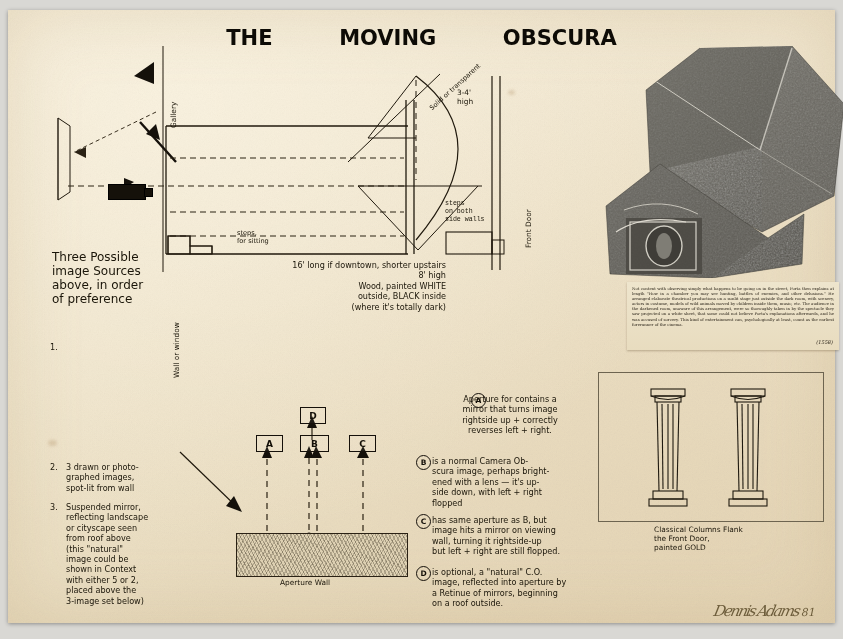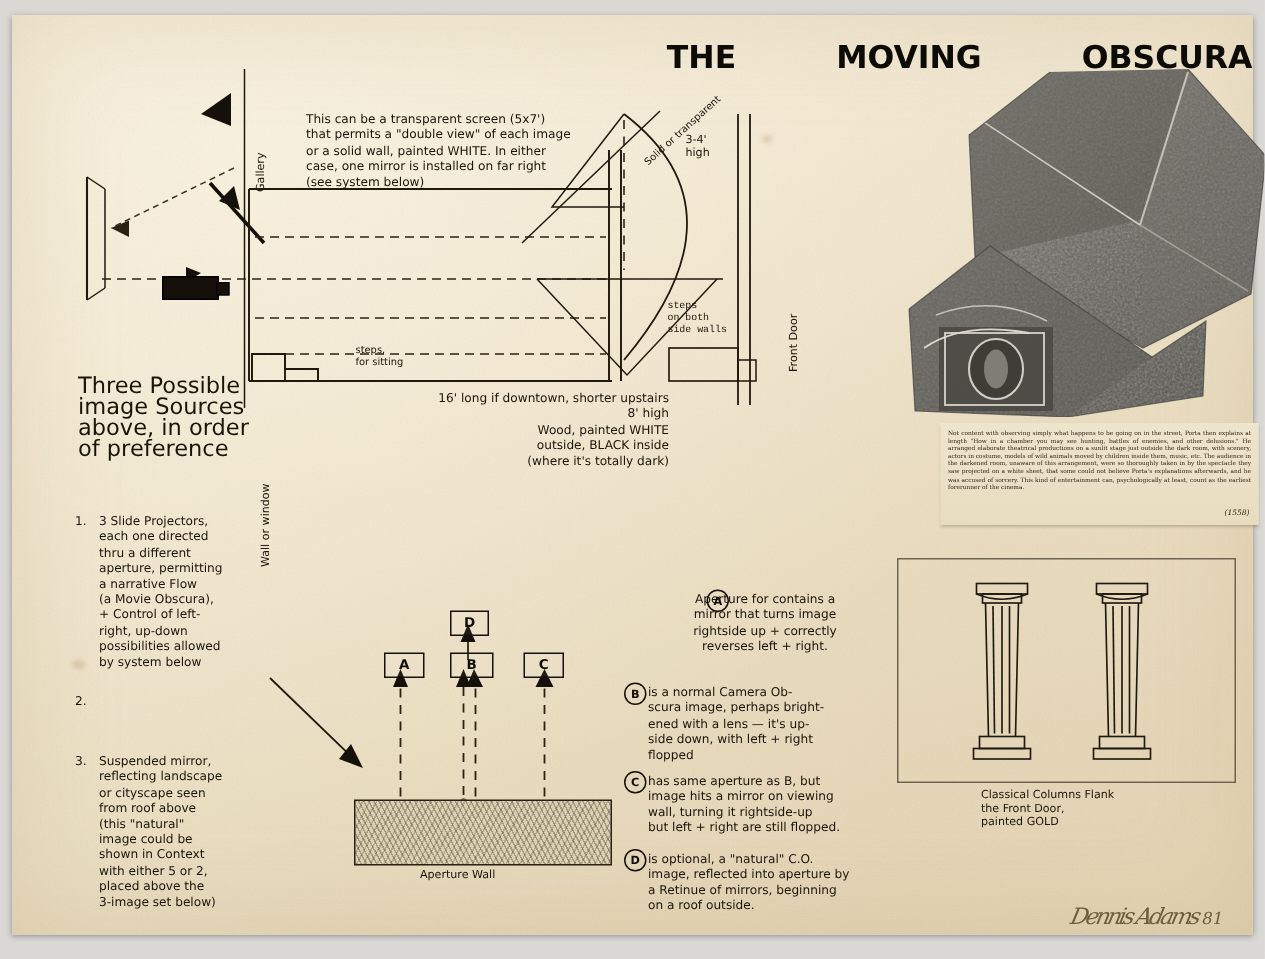--- a/index.html
+++ b/index.html
@@ -13,21 +13,21 @@
     position:absolute;left:8px;top:10px;width:827px;height:613px;
     background:
       radial-gradient(ellipse at 20% 15%, rgba(255,250,235,.55), rgba(0,0,0,0) 60%),
       radial-gradient(ellipse at 85% 85%, rgba(226,208,175,.5), rgba(0,0,0,0) 65%),
       linear-gradient(170deg,#f3e9d4 0%,#f0e5cd 35%,#ece0c5 70%,#e6d8ba 100%);
     box-shadow:0 1px 4px rgba(0,0,0,.35), inset 0 0 70px rgba(190,165,120,.28);
   }
   .grain{position:absolute;inset:0;pointer-events:none;opacity:.5;mix-blend-mode:multiply;}
   .title{
     position:absolute;top:16px;left:0;width:100%;
-    text-align:right;font-family:"DejaVu Sans", sans-serif;
+    text-align:center;font-family:"DejaVu Sans", sans-serif;
     font-weight:bold;font-size:21px;color:#0d0b06;
   }
   .title span{display:inline-block;}
   .t-gap{width:52px;}
 
   
   .note{position:absolute;font-size:8.1px;line-height:10.4px;color:#1a1509;
         font-family:"DejaVu Sans", sans-serif;white-space:pre-line;transform-origin:0 0;}
   .note.sm{font-size:7.4px;line-height:9.2px;}
   .note.xs{font-size:6.6px;line-height:8.2px;}
@@ -153,50 +153,38 @@
     <div class="note sm vert" style="left:516px;top:238px;">Front Door</div>
     <div class="note xs" style="left:420px;top:96px;transform:rotate(-42deg);">Solid or transparent</div>
     <div class="note sm" style="left:449px;top:78px;">3-4'
 high</div>
     <div class="note xs" style="left:184px;top:219px;padding-left:45px;">steps,
 for sitting</div>
     <div class="note xs" style="left:437px;top:190px;font-family:Liberation Mono, monospace;">steps
 on both
 side walls</div>
 
-    <div class="note" style="left:196px;top:64px;width:236px;">This can be a transparent screen (5x7')
-that permits a "double view" of each image
-or a solid wall, painted WHITE. In either
-case, one mirror is installed on far right
-        (see system below)</div>
 
     <div class="note" style="left:228px;top:250px;width:210px;text-align:right;">16' long if downtown, shorter upstairs
 8' high
 Wood, painted WHITE
 outside, BLACK inside
 (where it's totally dark)</div>
 
-    <div class="note" style="left:44px;top:240px;width:120px;font-size:15px;line-height:14px;">Three Possible
+    <div class="note" style="left:44px;top:240px;width:120px;font-size:12px;line-height:14px;">Three Possible
 image Sources
 above, in order
 of preference</div>
 
     <div class="note" style="left:42px;top:332px;">1.</div>
-    <div class="note" style="left:58px;top:332px;width:112px;">3 Slide Projectors,
-each one directed
-thru a different
-aperture, permitting
-a narrative Flow
-(a Movie Obscura),
-+ Control of left-
-right, up-down
-possibilities allowed
-by system below</div>
 
     <div class="note" style="left:42px;top:452px;">2.</div>
+    <div class="note" style="left:58px;top:452px;width:112px;">3 drawn or photo-
+graphed images,
+spot-lit from wall</div>
 
     <div class="note" style="left:42px;top:492px;">3.</div>
     <div class="note" style="left:58px;top:492px;width:116px;">Suspended mirror,
 reflecting landscape
 or cityscape seen
 from roof above
 (this "natural"
 image could be
 shown in Context
 with either 5 or 2,

